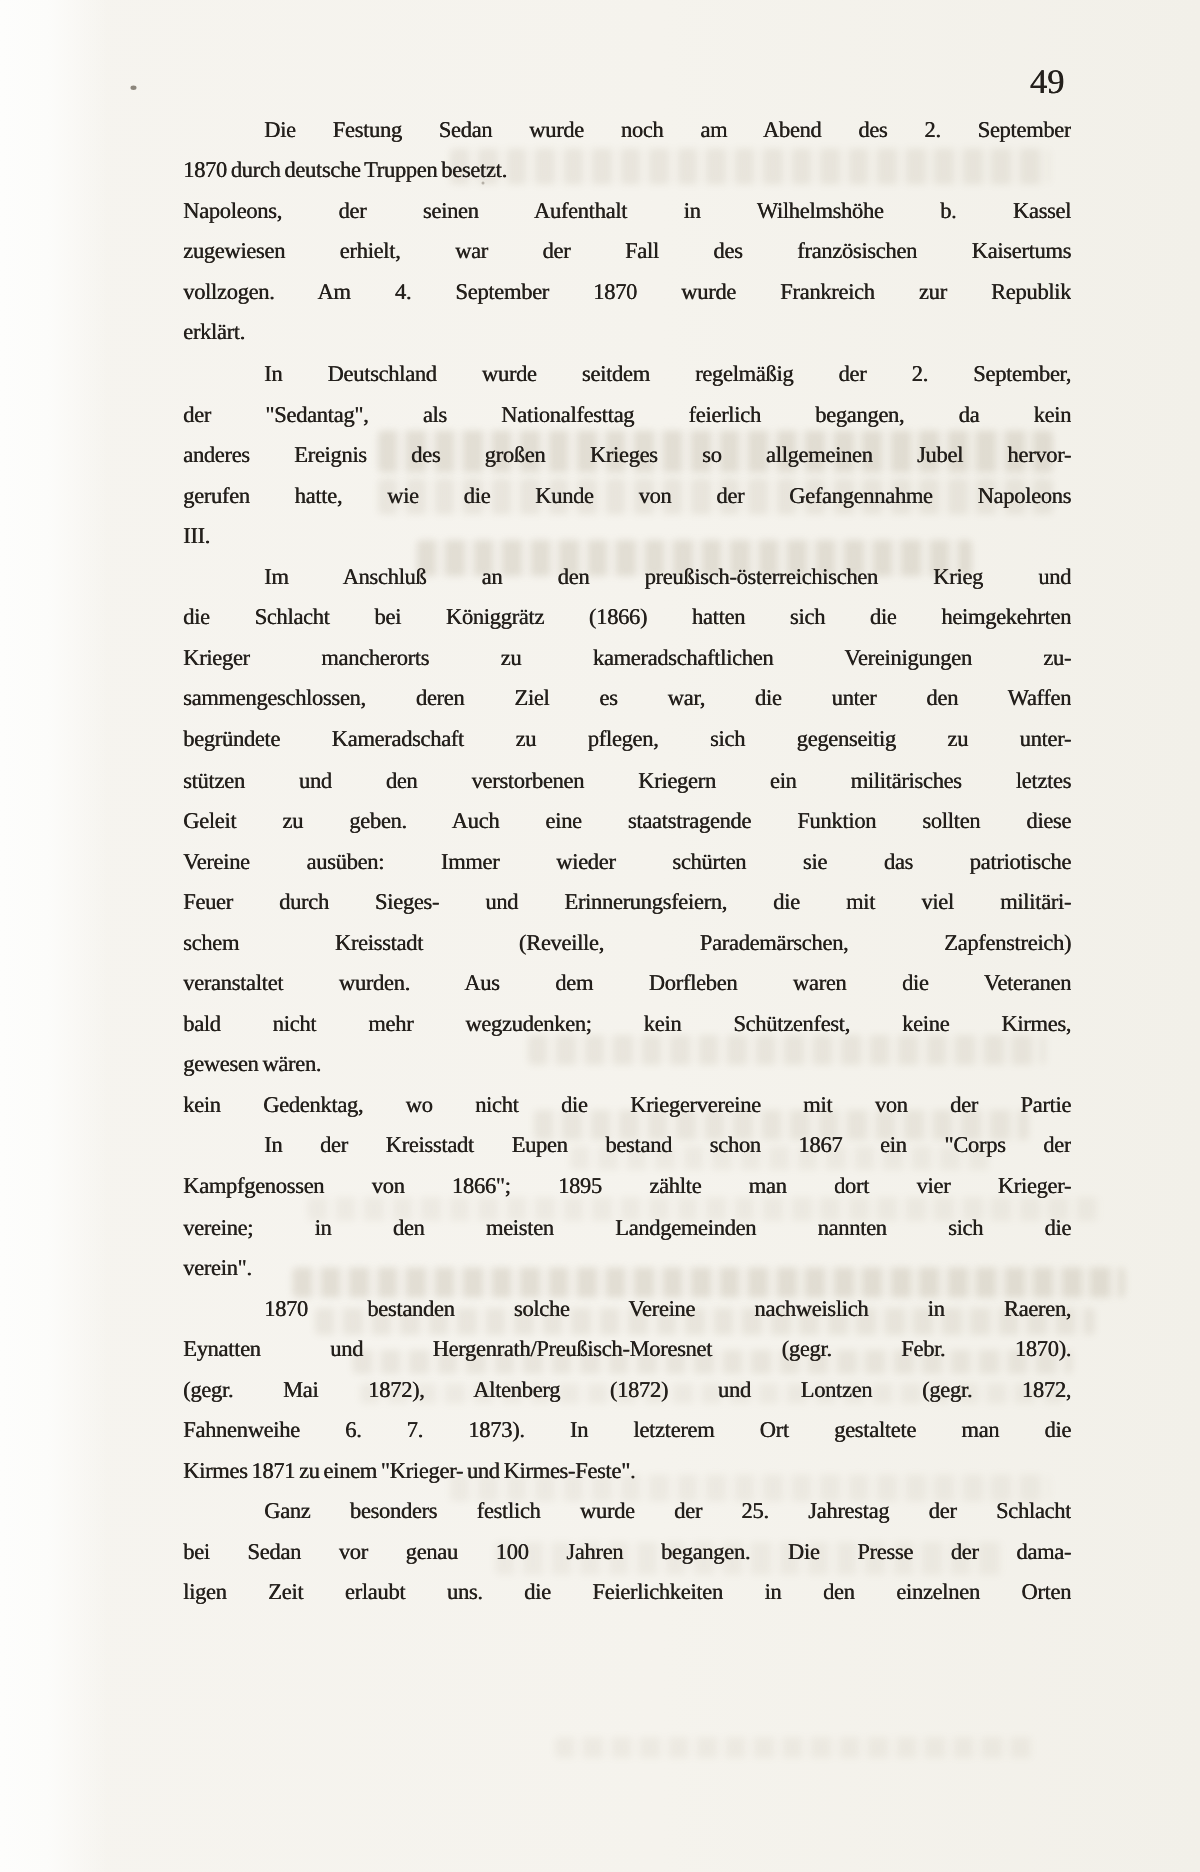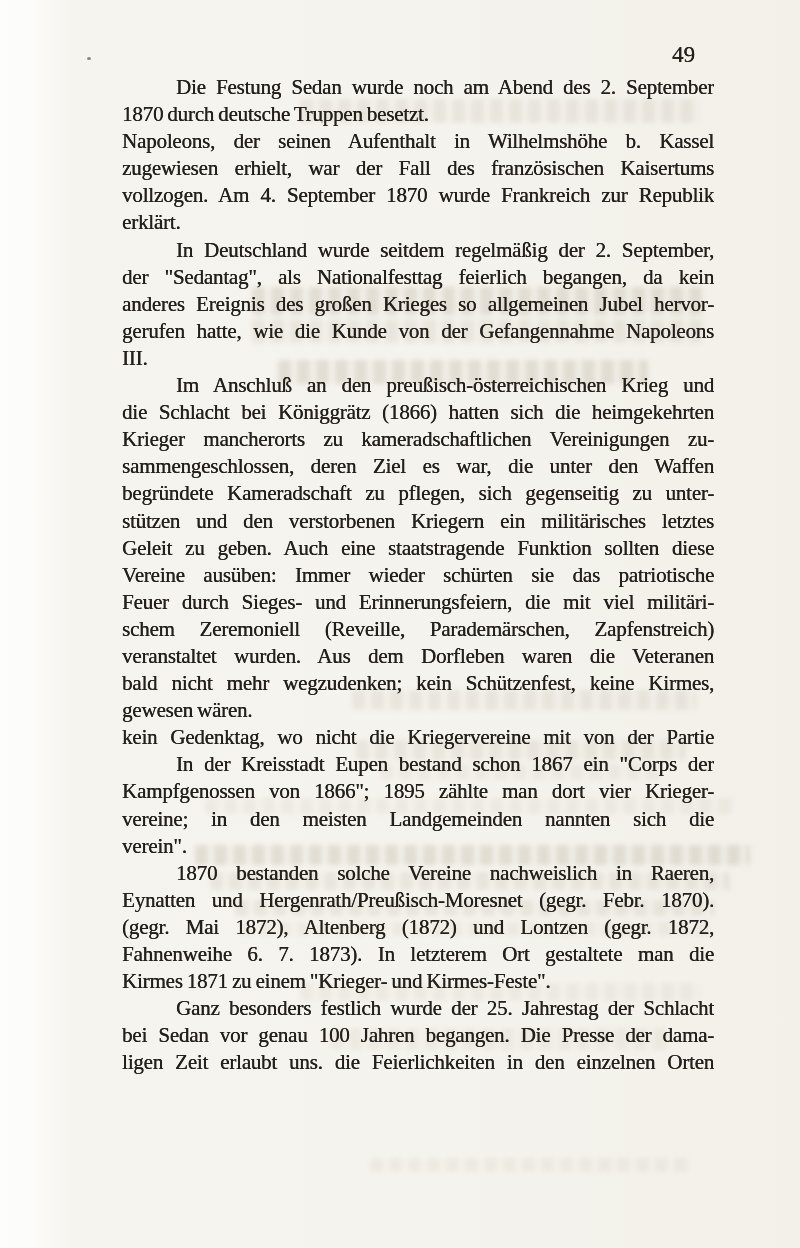--- a/index.html
+++ b/index.html
@@ -16,30 +16,31 @@
     color: #24201c;
     background:
       linear-gradient(90deg, #fdfdfc 0px, #fcfcfa 32px, rgba(252,252,250,0) 72px),
       linear-gradient(90deg, #f6f4ef 0%, #f5f3ed 55%, #f2f0e9 100%);
   }
   .pagenum {
     position: absolute;
     top: 41px;
     left: 672px;
     width: 52px;
+    text-align: center;
     font-size: 23px;
     line-height: 27px;
     text-shadow: 0.3px 0 0 currentColor;
   }
   .text-block {
     position: absolute;
     left: 122px;
     top: 74px;
     width: 592px;
-    font-size: 21px;
+    font-size: 15px;
     letter-spacing: -0.2px;
     word-spacing: -1px;
     text-shadow: 0.3px 0 0 currentColor;
     overflow: hidden;
   }
   .line {
     height: 27.1px;
     line-height: 27.1px;
     white-space: nowrap;
     text-align: justify;
@@ -109,21 +110,21 @@
       <div class="line endline">III.</div>
       <div class="line indent">Im Anschluß an den preußisch-österreichischen Krieg und</div>
       <div class="line">die Schlacht bei Königgrätz (1866) hatten sich die heimgekehrten</div>
       <div class="line">Krieger mancherorts zu kameradschaftlichen Vereinigungen zu-</div>
       <div class="line">sammengeschlossen, deren Ziel es war, die unter den Waffen</div>
       <div class="line">begründete Kameradschaft zu pflegen, sich gegenseitig zu unter-</div>
       <div class="line">stützen und den verstorbenen Kriegern ein militärisches letztes</div>
       <div class="line">Geleit zu geben. Auch eine staatstragende Funktion sollten diese</div>
       <div class="line">Vereine ausüben: Immer wieder schürten sie das patriotische</div>
       <div class="line">Feuer durch Sieges- und Erinnerungsfeiern, die mit viel militäri-</div>
-      <div class="line">schem Zeremoniell (Reveille, Parademärschen, Zapfenstreich)</div>
+      <div class="line">schem Kreisstadt (Reveille, Parademärschen, Zapfenstreich)</div>
       <div class="line">veranstaltet wurden. Aus dem Dorfleben waren die Veteranen</div>
       <div class="line">bald nicht mehr wegzudenken; kein Schützenfest, keine Kirmes,</div>
       <div class="line endline">gewesen wären.</div>
       <div class="line">kein Gedenktag, wo nicht die Kriegervereine mit von der Partie</div>
       <div class="line indent">In der Kreisstadt Eupen bestand schon 1867 ein "Corps der</div>
       <div class="line">Kampfgenossen von 1866"; 1895 zählte man dort vier Krieger-</div>
       <div class="line">vereine; in den meisten Landgemeinden nannten sich die</div>
       <div class="line endline">verein".</div>
       <div class="line indent">1870 bestanden solche Vereine nachweislich in Raeren,</div>
       <div class="line">Eynatten und Hergenrath/Preußisch-Moresnet (gegr. Febr. 1870).</div>

